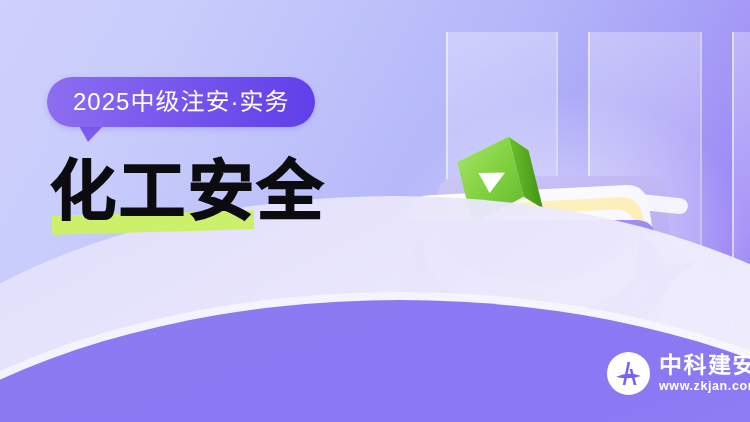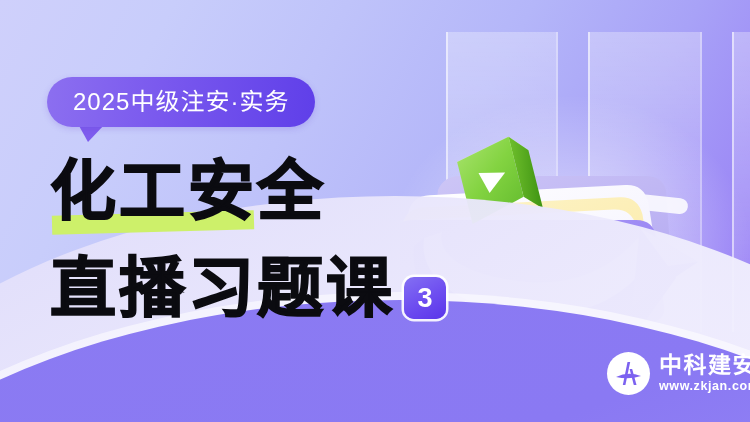--- a/index.html
+++ b/index.html
@@ -295,26 +295,20 @@
     <div class="tag-tail"></div>
     <div class="tag-badge">
       <span class="tag-badge-text">2025中级注安·实务</span>
     </div>
 
     <div class="headline-1">
       <div class="hl-highlight"></div>
       <div class="hl-text">化工安全</div>
     </div>
 
-    <div class="headline-2">
-      <div class="hl-text">直播习题课</div>
-      <div class="num-badge">
-        <span class="num-badge-text">3</span>
-      </div>
-    </div>
   </div>
 
   <div class="brand">
     <div class="brand-mark">
       <svg width="33" height="33" viewBox="0 0 33 33" xmlns="http://www.w3.org/2000/svg">
         <path d="M15.5 5 L18.2 5 L13.4 28 L10.8 28 Z" fill="#7c62f0"></path>
         <path d="M17.6 12 L20.2 12 L24.5 28 L21.8 28 Z" fill="#7c62f0"></path>
         <path d="M4 20 Q16 14 29 19 Q17 23 4 20 Z" fill="#7c62f0"></path>
       </svg>
     </div>

